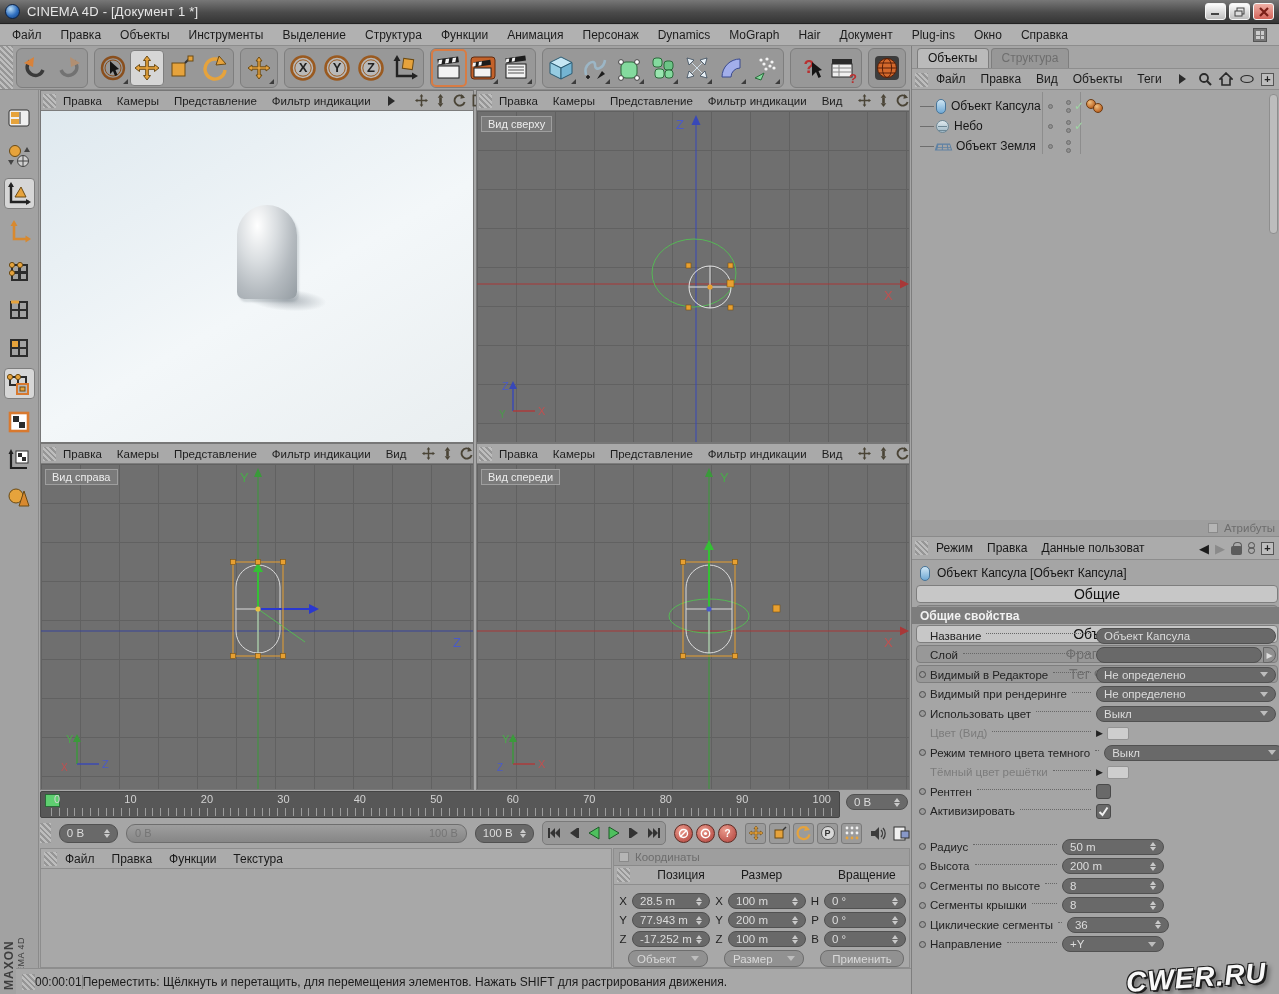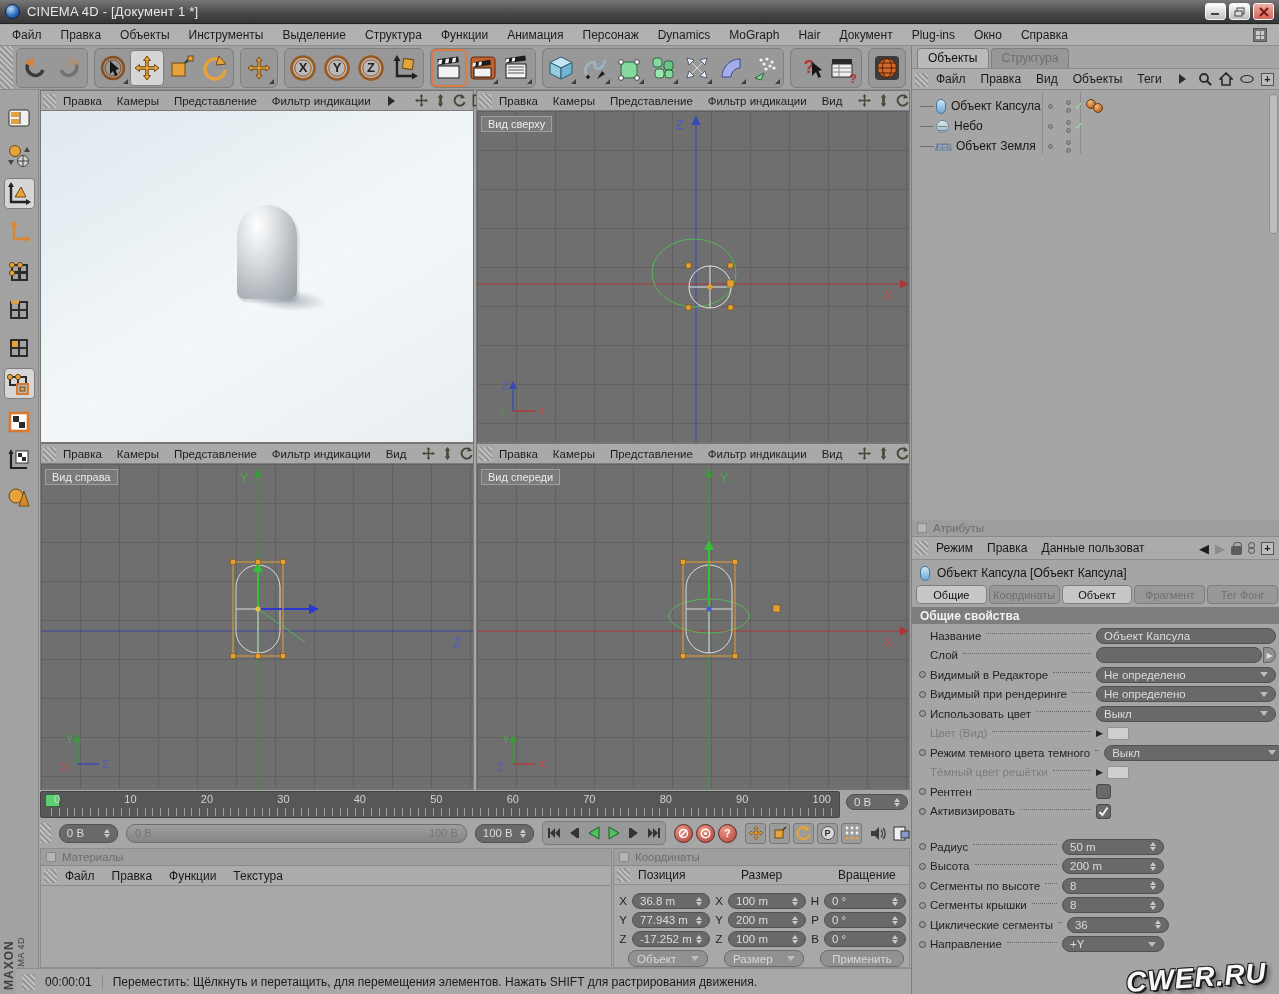--- a/index.html
+++ b/index.html
@@ -93,21 +93,21 @@
 .pmenu{height:20px;background:#ababab;border-bottom:1px solid #8d8d8d;display:flex;align-items:center;gap:17px;padding:0 6px 0 24px;font-size:12px;position:relative;}
 .pmenu .drag{position:absolute;left:3px;top:3px;width:13px;height:14px;}
 .materials{position:absolute;left:40px;top:848px;width:572px;height:120px;background:#a8a8a8;border:1px solid #8d8d8d;}
 .coords{position:absolute;left:613px;top:848px;width:297px;height:120px;background:#a8a8a8;border:1px solid #8d8d8d;}
 .crow{position:absolute;display:flex;align-items:center;gap:4px;}
 .clet{width:10px;font-size:11.5px;color:#222;text-align:center;}
 .cfld{width:78px;height:16px;}
 .cbtn{height:17px;border-radius:8px;background:#919191;border:1px solid #6d6d6d;color:#d9d9d9;font-size:11.5px;display:flex;align-items:center;padding:0 8px;}
 
 
-.statusbar{position:absolute;left:16px;top:968px;width:1263px;height:26px;background:#a8a8a8;border-top:1px solid #8d8d8d;display:flex;align-items:center;gap:10px;padding:0 8px 0 6px;font-size:12px;}
+.statusbar{position:absolute;left:16px;top:968px;width:1263px;height:26px;background:#a8a8a8;border-top:1px solid #8d8d8d;display:flex;align-items:center;padding:0 8px 0 6px;font-size:12px;}
 .statusbar .drag{width:13px;height:16px;}
 .statusbar .sep{width:1px;height:14px;background:#888;}
 
 
 .rpanel{position:absolute;left:911px;top:46px;width:368px;height:948px;background:#a5a5a5;border-left:1px solid #7e7e7e;}
 .omtabs{position:absolute;left:0;top:2px;height:20px;display:flex;gap:2px;padding-left:5px;font-size:12px;}
 .omtab{padding:2px 10px 3px;border:1px solid #7e7e7e;border-bottom:none;border-radius:4px 4px 0 0;}
 .omtab.act{background:#bababa;color:#111;}
 .omtab.inact{background:#979797;color:#6e6e6e;}
 .ommenu{position:absolute;left:0;top:22px;width:368px;height:22px;background:#ababab;border-top:1px solid #8d8d8d;border-bottom:1px solid #8d8d8d;display:flex;align-items:center;gap:15px;padding:0 6px 0 24px;font-size:12px;}
@@ -123,32 +123,32 @@
 .vdots{display:flex;flex-direction:column;gap:3px;margin-left:6px;}
 .vdots i,.ldot{width:5px;height:5px;border-radius:50%;background:#8f8f8f;border:1px solid #6f6f6f;}
 .gcheck{color:#9fd6a4;font-size:12px;margin-left:5px;}
 .tagball{width:10px;height:10px;border-radius:50%;background:radial-gradient(circle at 35% 30%,#f0c080,#c06a28 70%);border:1px solid #6e3a10;}
 .capico{width:10px;height:15px;border-radius:5px;background:linear-gradient(#cfe6f4,#6fa8d4);border:1px solid #47759a;flex:none;}
 .skyico{width:13px;height:13px;border-radius:50%;background:linear-gradient(#dfe9ee,#9fb8c6);border:1px solid #6e8896;position:relative;flex:none;}
 .skyico::after{content:"";position:absolute;left:1px;right:1px;top:5px;border-top:1px solid #6e8896;border-bottom:1px solid #6e8896;height:3px;}
 .floorico{width:15px;height:9px;background:linear-gradient(#cfe2f0,#8fb4d4);border:1px solid #5f82a4;transform:perspective(20px) rotateX(40deg);background-image:linear-gradient(90deg,#5f82a4 1px,transparent 1px),linear-gradient(#5f82a4 1px,transparent 1px);background-size:5px 4px;flex:none;}
 
 
-.attrtitle{position:absolute;left:0;top:474px;width:368px;}
+.attrtitle{position:absolute;left:0;top:474px;width:368px;justify-content:flex-end;}
 .attrmenu{position:absolute;left:0;top:491px;width:368px;height:23px;background:#ababab;border-bottom:1px solid #8d8d8d;display:flex;align-items:center;gap:14px;padding:0 6px 0 24px;font-size:12px;}
 .attrmenu .drag{position:absolute;left:3px;top:4px;width:13px;height:14px;}
 .attrmenu .icons{margin-left:auto;display:flex;align-items:center;gap:6px;}
 .navarrow{font-size:13px;}
 .lockico{width:11px;height:9px;background:#5c5c5c;border-radius:2px;position:relative;margin-top:4px;}
 .lockico::before{content:"";position:absolute;left:2px;top:-4px;width:7px;height:6px;border:1.5px solid #5c5c5c;border-bottom:none;border-radius:4px 4px 0 0;}
 .linkico{display:flex;flex-direction:column;gap:-1px;}
 .linkico i{width:7px;height:7px;border:1.5px solid #4e4e4e;border-radius:50%;}
 .plusbox{width:13px;height:13px;border:1px solid #555;background:#bdbdbd;display:flex;align-items:center;justify-content:center;font-size:11px;color:#222;font-weight:bold;}
 .objhdr{position:absolute;left:0;top:516px;width:368px;height:22px;display:flex;align-items:center;gap:7px;padding-left:8px;font-size:12px;color:#141414;}
-.atabs{position:absolute;left:4px;top:539px;width:362px;height:19px;display:flex;gap:2px;font-size:11px;}
+.atabs{position:absolute;left:4px;top:539px;width:362px;height:19px;display:flex;gap:2px;font-size:14px;flex-direction:column;}
 .atab{flex:1;display:flex;align-items:center;justify-content:center;border:1px solid #7e7e7e;border-radius:4px;}
 .atab.act{background:#c7c7c7;color:#111;}
 .atab.inact{background:#989898;color:#6f6f6f;}
 .sechdr{position:absolute;left:0;width:368px;height:17px;background:#7d7d7d;color:#f2f2f2;font-weight:bold;font-size:12px;display:flex;align-items:center;padding-left:8px;}
 .attr-rows{position:absolute;left:0;width:368px;}
 .attr-row{display:flex;align-items:center;height:19.5px;padding-left:7px;}
 .adot{width:7px;height:7px;border:1px solid #4e4e4e;border-radius:50%;margin-right:4px;flex:none;background:#9a9a9a;}
 .adot.hid{visibility:hidden;}
 .alabel{white-space:nowrap;color:#232323;font-size:11.5px;}
 .alabel.dis{color:#7c7c7c;}
@@ -913,50 +913,46 @@
           <path d="M11 4 A5 5 0 0 1 11 11 M13 2 A8 8 0 0 1 13 13" fill="none" stroke="#3c3c3c" stroke-width="1.3"></path>
         </svg>
       <svg width="17" height="16">
           <rect x="1" y="2" width="11" height="13" fill="#f0f0f0" stroke="#333"></rect>
           <rect x="8" y="6" width="8" height="7" fill="#8898c8" stroke="#333"></rect>
         </svg>
     </div>
   </div>
 
   <div class="materials">
-    <div class="panel-title">
-      <span class="gadget"></span>
-      <span>Материалы</span>
-    </div>
     <div class="pmenu">
       <div class="drag hatch"></div>
       <div style="display:flex;gap:17px">
           <span class="mi">Файл</span>
           <span class="mi">Правка</span>
           <span class="mi">Функции</span>
           <span class="mi">Текстура</span>
         </div>
     </div>
   </div>
 
   <div class="coords">
     <div class="panel-title">
       <span class="gadget"></span>
       <span>Координаты</span>
     </div>
     <div class="pmenu" style="height:19px;">
       <div class="drag hatch" style="top:2px;"></div>
-      <span class="mi" style="width:86px;">Позиция</span>
+      <span class="mi" style="width:86px;text-align:center;">Позиция</span>
       <span class="mi" style="width:80px;">Размер</span>
       <span class="mi">Вращение</span>
     </div>
     <div class="crow" style="left:4px;top:44px;">
         <span class="clet">X</span>
         <div class="fld cfld">
-          <span>36.8 m</span>
+          <span>28.5 m</span>
           <span class="spin">
             <i class="u"></i>
             <i class="d"></i>
           </span>
         </div>
       </div>
     <div class="crow" style="left:4px;top:63px;">
         <span class="clet">Y</span>
         <div class="fld cfld">
           <span>77.943 m</span>

